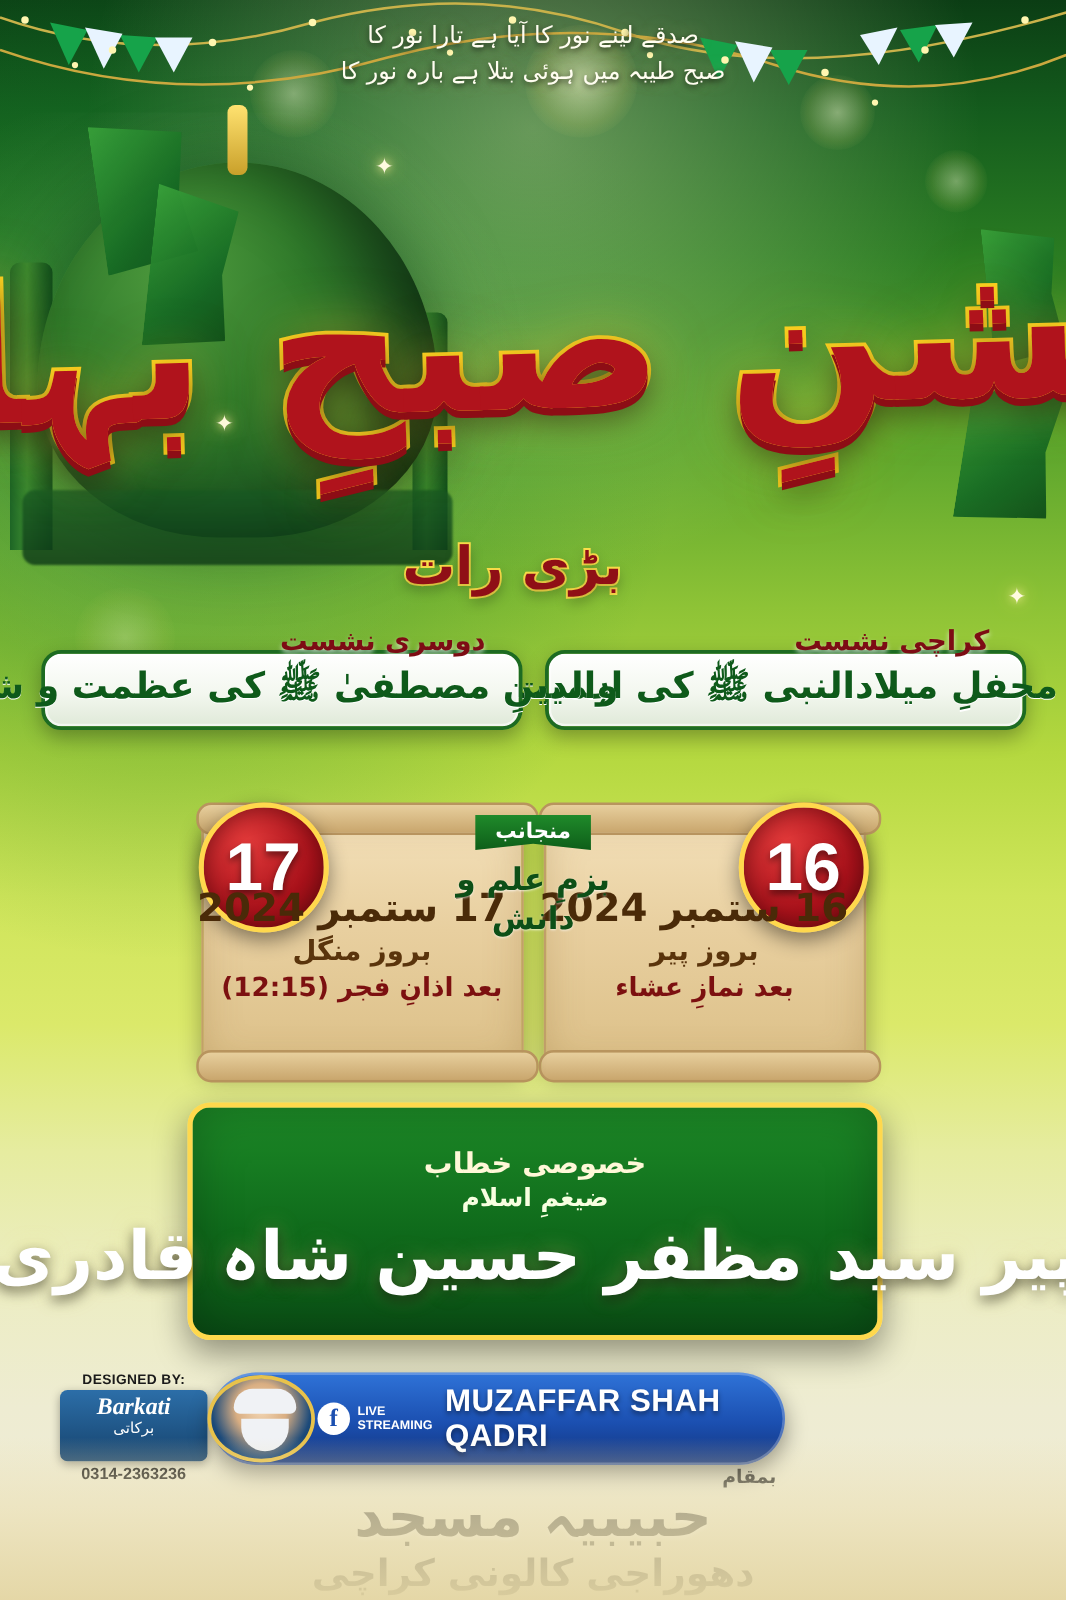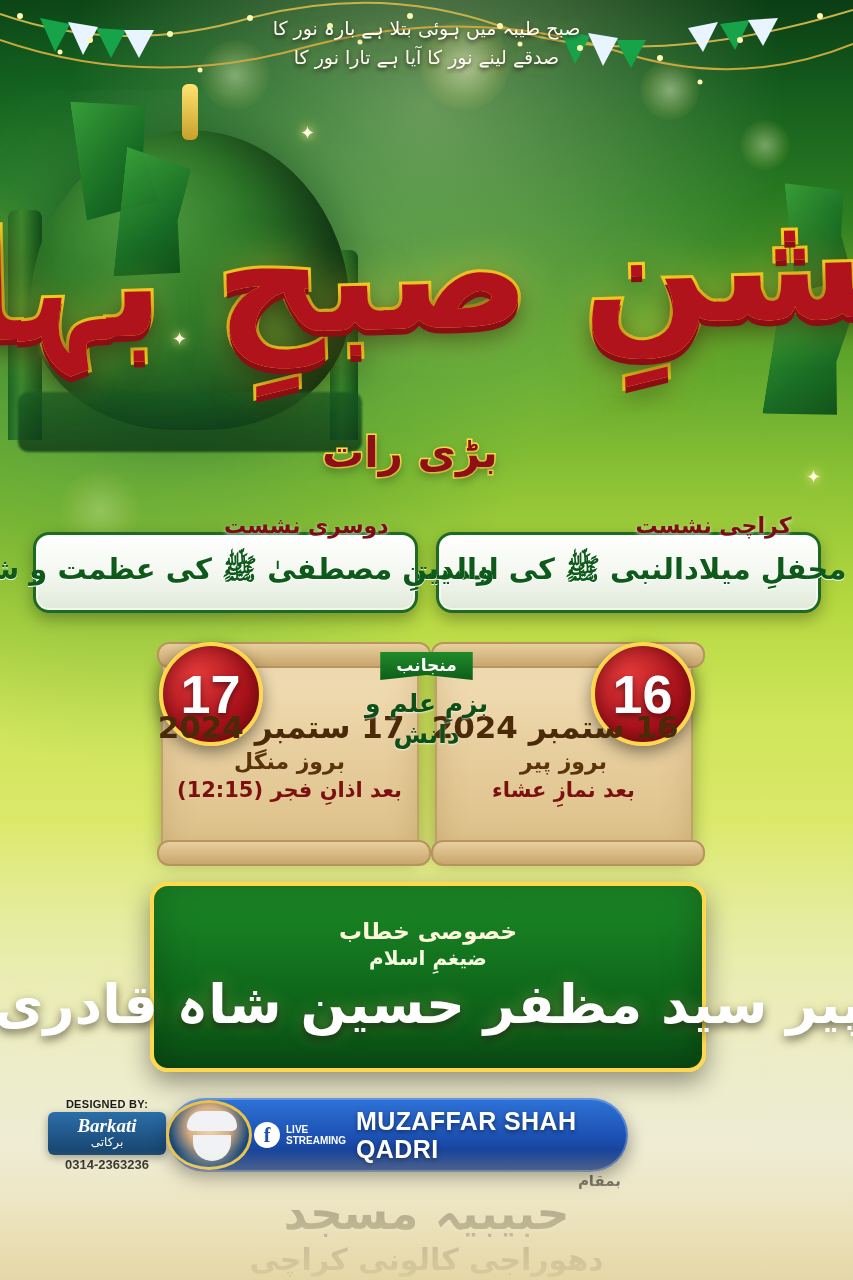--- a/index.html
+++ b/index.html
@@ -127,21 +127,21 @@
     paint-order: stroke fill;
     text-shadow: 0 4px 10px rgba(0,0,0,0.35);
   }
 
   
   .sessions {
     position: absolute; top: 500px; left: 0; width: 853px; height: 120px;
     display: flex; justify-content: center; gap: 18px; direction: rtl;
   }
   .session {
-    position: relative; width: 385px; height: 81px; margin-top: 32px;
+    position: relative; width: 385px; height: 64px; margin-top: 20px;
     background: linear-gradient(180deg, #ffffff 0%, #f3f7ef 55%, #dfe9d8 100%);
     border: 3px solid #1d6b22;
     border-radius: 16px;
     box-shadow: 0 6px 16px rgba(0,0,0,0.3), inset 0 0 0 2px rgba(255,255,255,0.6);
     display: flex; align-items: center; justify-content: center;
   }
   .session-topic {
     direction: rtl; font-family: "DejaVu Sans", sans-serif;
     font-size: 29px; font-weight: bold; color: #0e5a1a;
     text-shadow: 0 1px 0 #fff;
@@ -249,21 +249,21 @@
 
   
   .designed-by {
     position: absolute; left: 48px; top: 1098px; width: 118px; text-align: center;
   }
   .designed-by .dlabel {
     font-size: 11px; font-weight: bold; color: #1a1a1a; letter-spacing: 0.3px;
   }
   .designed-by .dcard {
     margin-top: 2px; background: linear-gradient(180deg, #2c6ea8, #16436d);
-    border-radius: 6px; padding: 4px 6px 6px; color: #fff;
+    border-radius: 6px; padding: 4px 6px 20px; color: #fff;
     box-shadow: 0 3px 8px rgba(0,0,0,0.35);
   }
   .designed-by .dname {
     font-family: "Liberation Serif", serif; font-style: italic;
     font-size: 19px; font-weight: bold; line-height: 1;
   }
   .designed-by .durdu { font-family: "DejaVu Sans", sans-serif; font-size: 12px; direction: rtl; }
   .designed-by .dphone {
     margin-top: 2px; font-size: 13px; font-weight: bold; color: #111;
   }
@@ -392,22 +392,22 @@
         <circle cx="820" cy="16" r="3"></circle>
       <circle cx="60" cy="52" r="2.5"></circle>
         <circle cx="200" cy="70" r="2.5"></circle>
         <circle cx="360" cy="42" r="2.5"></circle>
       <circle cx="520" cy="44" r="2.5"></circle>
         <circle cx="700" cy="82" r="2.5"></circle>
     </g>
   </svg>
 
   <div class="couplet">
+    <div class="line">صدقے لینے نور کا آیا ہے تارا نور کا</div>
     <div class="line">صبح طیبہ میں ہوئی بتلا ہے بارہ نور کا</div>
-    <div class="line">صدقے لینے نور کا آیا ہے تارا نور کا</div>
   </div>
 
   <div class="title-wrap">
     <div class="title-main">جشنِ صبحِ بہار</div>
   </div>
   <div class="title-sub">بڑی رات</div>
 
   <div class="sessions">
     <div class="session">
       <div class="session-tag">کراچی نشست</div>

